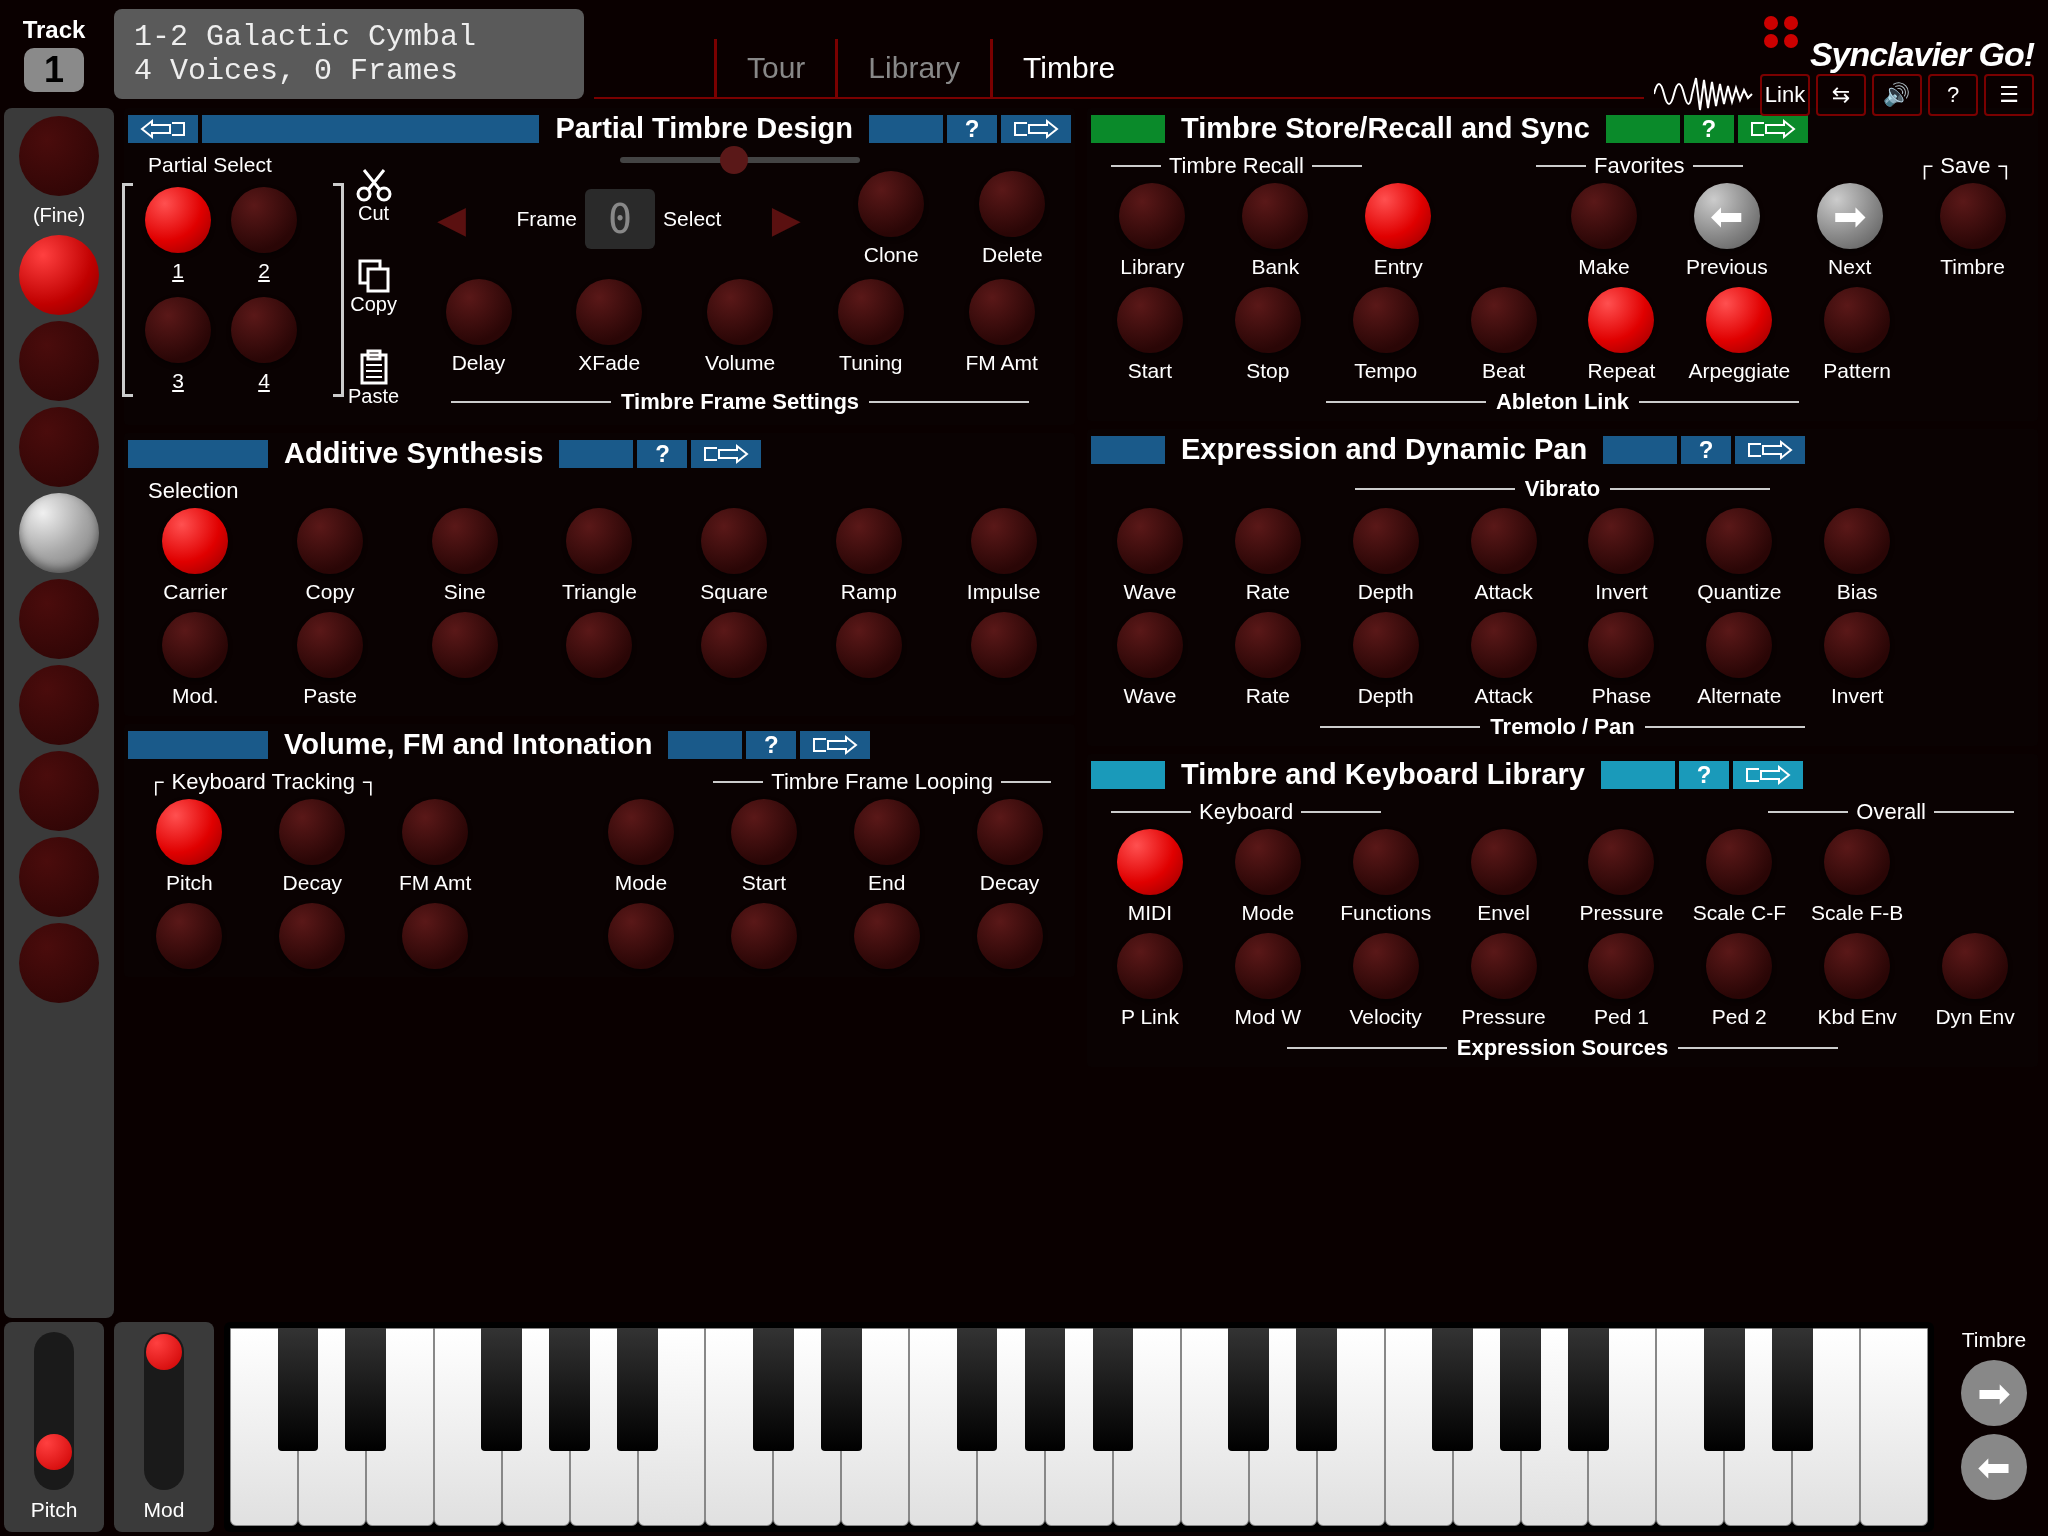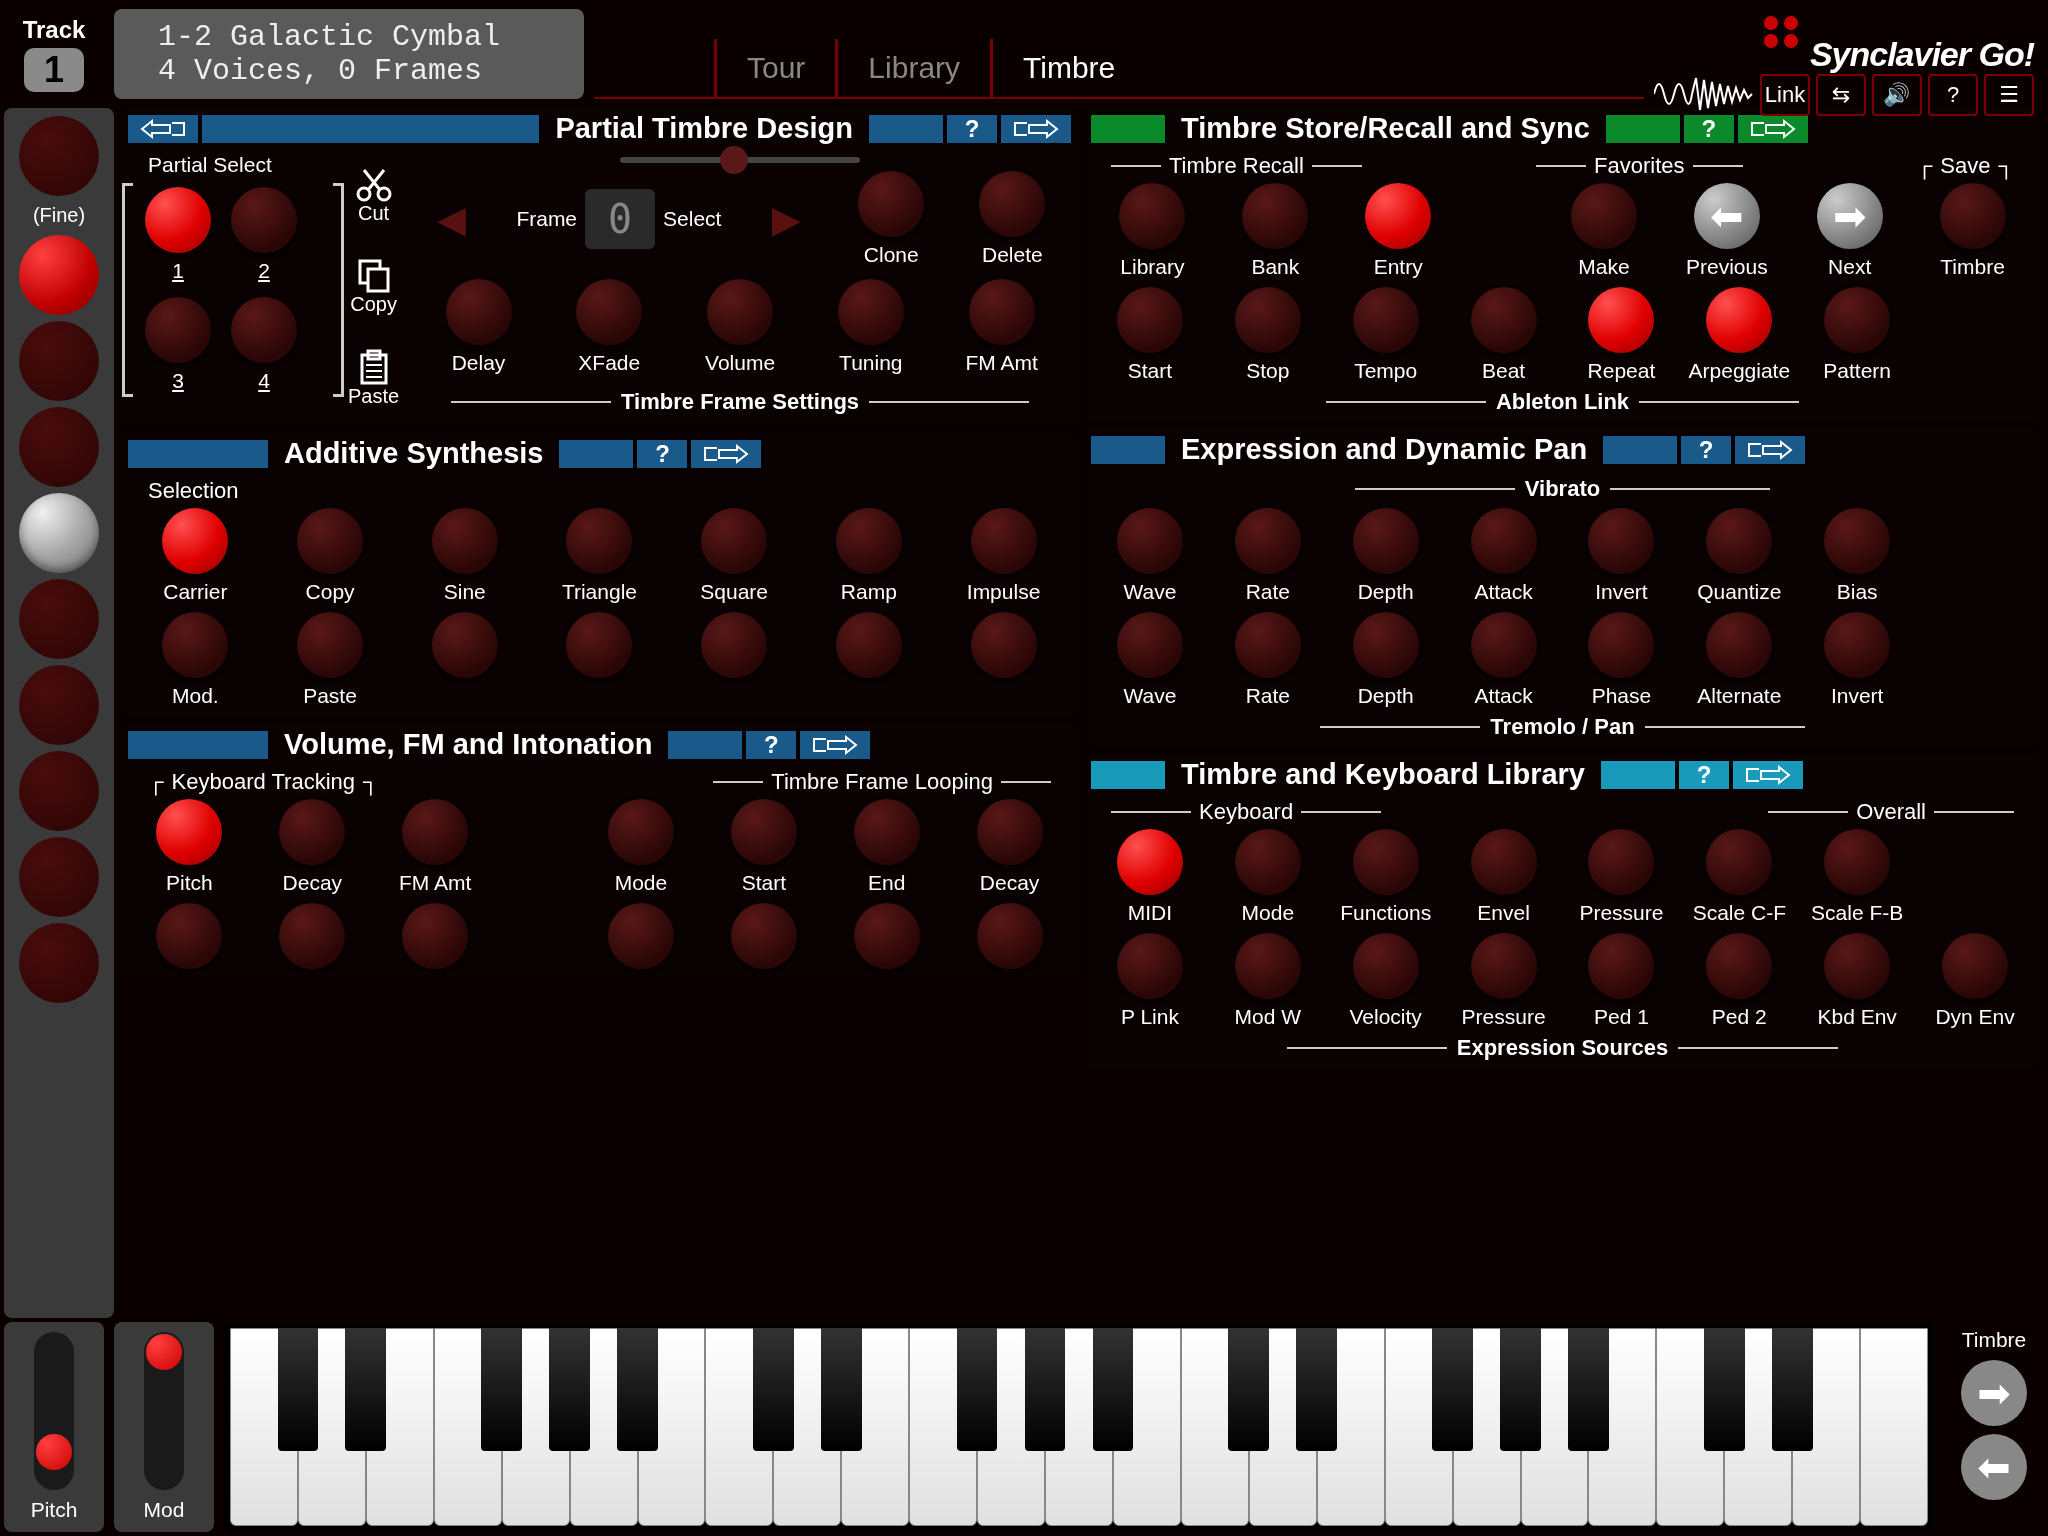--- a/index.html
+++ b/index.html
@@ -3,21 +3,21 @@
 <meta charset="utf-8">
 <style>
 *{margin:0;padding:0;box-sizing:border-box;font-family:'Helvetica Neue',Arial,sans-serif;}
 body{background:#0a0000;width:2048px;height:1536px;overflow:hidden;color:#fff;}
 .app{display:grid;grid-template-columns:110px 1fr;grid-template-rows:100px 1fr 210px;width:100%;height:100%;gap:4px;padding:4px;border-radius:31px;}
 .header{grid-column:1/3;display:flex;align-items:center;gap:10px;}
 .track-badge{width:100px;height:90px;display:flex;flex-direction:column;align-items:center;justify-content:center;}
 .track-label{font-size:24px;font-weight:600;}
 .track-num{background:#8a8a8a;color:#000;font-size:36px;font-weight:600;width:60px;height:44px;border-radius:10px;display:flex;align-items:center;justify-content:center;margin-top:4px;}
 .title-box{background:#5a5a5a;border-radius:8px;padding:8px 20px;height:90px;display:flex;flex-direction:column;justify-content:center;width:470px;}
-.title-box div{font-family:'Consolas','Courier New',monospace;font-size:30px;color:#eee;font-weight:400;margin-left:24px;}
+.title-box div{font-family:'Consolas','Courier New',monospace;font-size:30px;color:#eee;font-weight:400;}
 .tabs{display:flex;align-items:flex-end;height:90px;margin-left:auto;flex:1;}
 .tabbar{display:flex;gap:0;border-bottom:2px solid #7a0000;width:100%;justify-content:flex-start;padding-left:120px;}
 .tab{padding:12px 30px;font-size:30px;color:#888;cursor:pointer;border-left:3px solid #7a0000;}
 .tab.active{color:#fff;}
 .logo-dots{display:grid;grid-template-columns:16px 16px;gap:4px;}
 .logo-dot{width:14px;height:14px;border-radius:50%;background:#c00;}
 .logo-text{font-size:34px;font-weight:700;font-style:italic;letter-spacing:-1px;margin-top:44px;}
 .icon-btn{width:50px;height:42px;border:2px solid #7a0000;border-radius:4px;display:flex;align-items:center;justify-content:center;color:#fff;font-size:22px;cursor:pointer;}
 .sidebar{grid-row:2/3;background:#3a3a3a;border-radius:8px;padding:8px 0;display:flex;flex-direction:column;align-items:center;gap:6px;}
 .sidebar-btn{width:80px;height:80px;border-radius:50%;background:radial-gradient(circle at 35% 30%,#4a0c0c,#2a0404);cursor:pointer;}

